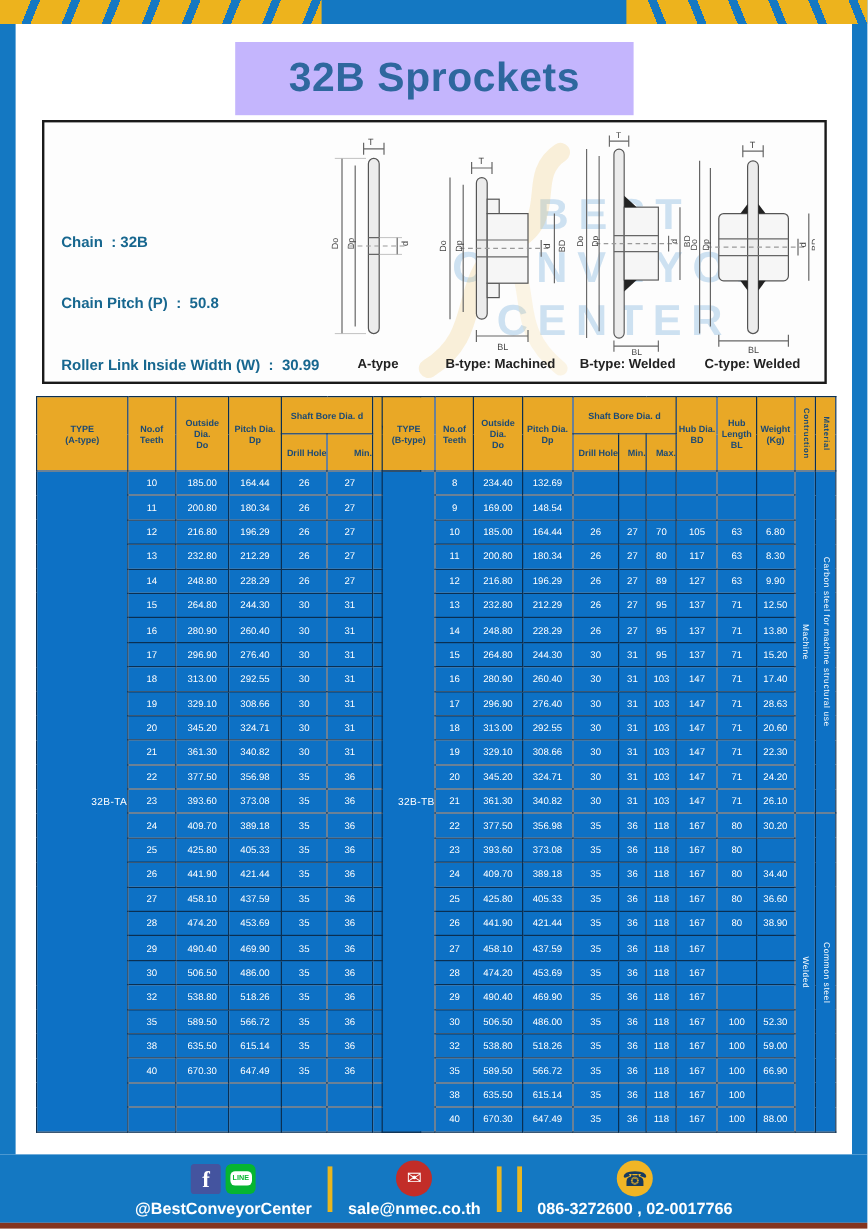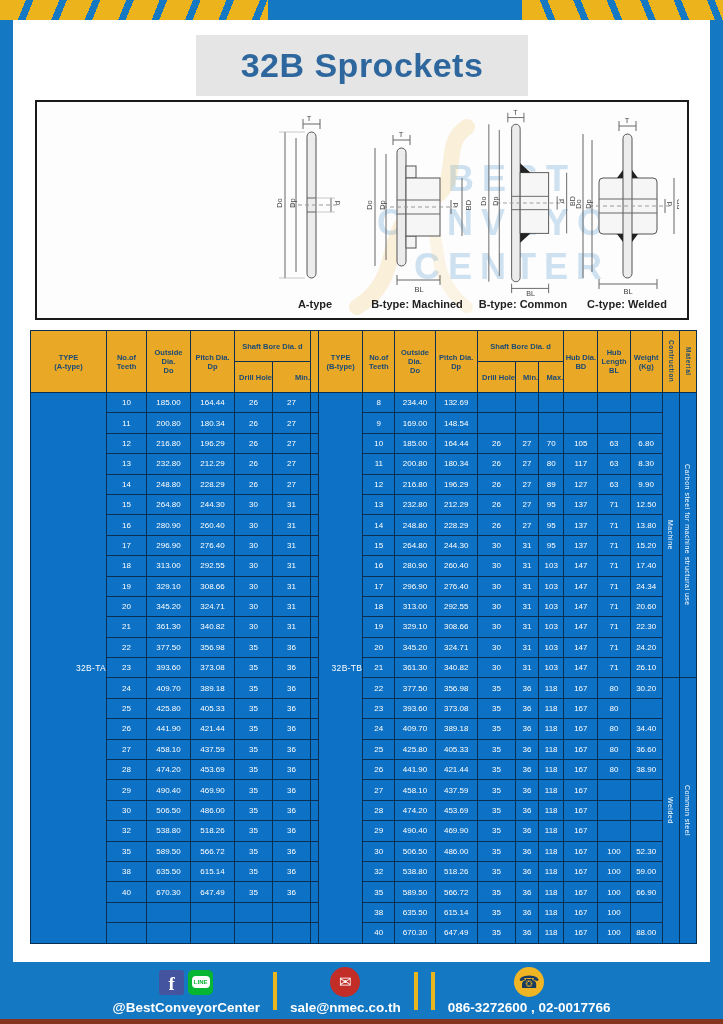--- a/index.html
+++ b/index.html
@@ -8,21 +8,21 @@
 
   
   .topbar{left:0;top:0;width:723px;height:20px;background:#1478c2;}
   .stripes{top:0;height:20px;}
   .stripes.left{left:0;width:268px;background:repeating-linear-gradient(112deg,#edb31d 0 24px,#1478c2 24px 31px);}
   .stripes.right{left:522px;width:201px;background:repeating-linear-gradient(68deg,#edb31d 0 24px,#1478c2 24px 31px);}
   .side{top:20px;width:13px;height:942px;background:#1478c2;}
   .side.l{left:0;} .side.r{left:710px;}
 
   
-  .title-box{left:196px;top:35px;width:332px;height:61px;background:#e5e5e5;display:flex;align-items:center;justify-content:center;}
+  .title-box{left:196px;top:35px;width:332px;height:61px;background:#c4b5fd;display:flex;align-items:center;justify-content:center;}
   .title-box h1{margin:0;font-size:34px;font-weight:bold;color:#2e679e;letter-spacing:0.5px;}
 
   
   .panel{left:35px;top:100px;width:650px;height:216px;background:#fdfdfd;border:2px solid #1a1a1a;overflow:hidden;}
   .wm-text{left:310px;top:55px;width:330px;text-align:center;font-weight:bold;color:rgba(125,180,220,0.38);font-size:36px;line-height:44px;letter-spacing:8px;z-index:0;}
   .wm-swirl{left:280px;top:15px;z-index:0;opacity:0.45;}
   .specs{left:14px;top:58px;z-index:2;color:#17678f;font-weight:bold;font-size:12.5px;line-height:17px;white-space:pre;}
   .diagrams{left:230px;top:8px;width:412px;height:200px;display:flex;justify-content:space-between;z-index:1;}
   .fig{display:flex;flex-direction:column;align-items:center;justify-content:flex-end;}
   .fig-label{font-size:11px;color:#222;font-weight:bold;margin-top:2px;}
@@ -70,20 +70,27 @@
   <h1>32B Sprockets</h1>
 </div>
 
 <div class="abs panel">
   <div class="abs wm-text">BEST<br>CONVEYOR<br>CENTER</div>
   <svg class="abs wm-swirl" width="190" height="200" viewBox="0 0 190 200">
     <path d="M40 190 C 90 160, 60 110, 110 85 C 150 65, 120 30, 150 10" fill="none" stroke="rgba(238,186,80,0.45)" stroke-width="16" stroke-linecap="round"></path>
     <path d="M150 190 C 100 150, 140 110, 90 80" fill="none" stroke="rgba(244,205,120,0.40)" stroke-width="12" stroke-linecap="round"></path>
   </svg>
 
+  <div class="abs specs">
+    <div>Chain  : 32B</div>
+    <div>Chain Pitch (P)  :  50.8</div>
+    <div>Roller Link Inside Width (W)  :  30.99</div>
+    
+    
+  </div>
 
   <div class="abs diagrams">
 
     <div class="fig">
       <svg width="96" height="182" viewBox="0 0 96 182">
         <g stroke="#666" stroke-width="1" fill="none">
           <line x1="36" y1="10" x2="53" y2="10"></line>
             <line x1="36" y1="5" x2="36" y2="15"></line>
             <line x1="53" y1="5" x2="53" y2="15"></line>
           <rect x="40" y="18" width="9" height="146" rx="4.5" fill="#ececec" stroke="#555"></rect>
@@ -158,21 +165,21 @@
             <line x1="40" y1="183" x2="40" y2="193"></line>
             <line x1="79" y1="183" x2="79" y2="193"></line>
         </g>
         <text class="dim" x="44" y="5" text-anchor="middle">T</text>
         <text class="dim" x="12" y="101" text-anchor="middle" transform="rotate(-90 10 98)">Do</text>
         <text class="dim" x="25" y="101" text-anchor="middle" transform="rotate(-90 23 98)">Dp</text>
         <text class="dim" x="94" y="101" text-anchor="middle" transform="rotate(-90 92 98)">d</text>
         <text class="dim" x="106" y="101" text-anchor="middle" transform="rotate(-90 104 98)">BD</text>
         <text class="dim" x="60" y="196" text-anchor="middle">BL</text>
       </svg>
-      <div class="fig-label">B-type: Common</div>
+      <div class="fig-label">B-type: Welded</div>
     </div>
 
     <div class="fig">
       <svg width="104" height="182" viewBox="0 0 104 182">
         <g stroke="#666" stroke-width="1" fill="none">
           <line x1="44" y1="12" x2="61" y2="12"></line>
             <line x1="44" y1="7" x2="44" y2="17"></line>
             <line x1="61" y1="7" x2="61" y2="17"></line>
           <rect x="24" y="64" width="58" height="56" rx="4" fill="#f6f6f6" stroke="#555"></rect>
           <rect x="48" y="20" width="9" height="144" rx="4.5" fill="#ececec" stroke="#555"></rect>
@@ -626,21 +633,21 @@
       </tr>
       <tr>
         <td>17</td>
         <td>296.90</td>
         <td>276.40</td>
         <td>30</td>
         <td>31</td>
         <td>103</td>
         <td>147</td>
         <td>71</td>
-        <td>24.34</td>
+        <td>28.63</td>
       </tr>
       <tr>
         <td>18</td>
         <td>313.00</td>
         <td>292.55</td>
         <td>30</td>
         <td>31</td>
         <td>103</td>
         <td>147</td>
         <td>71</td>

